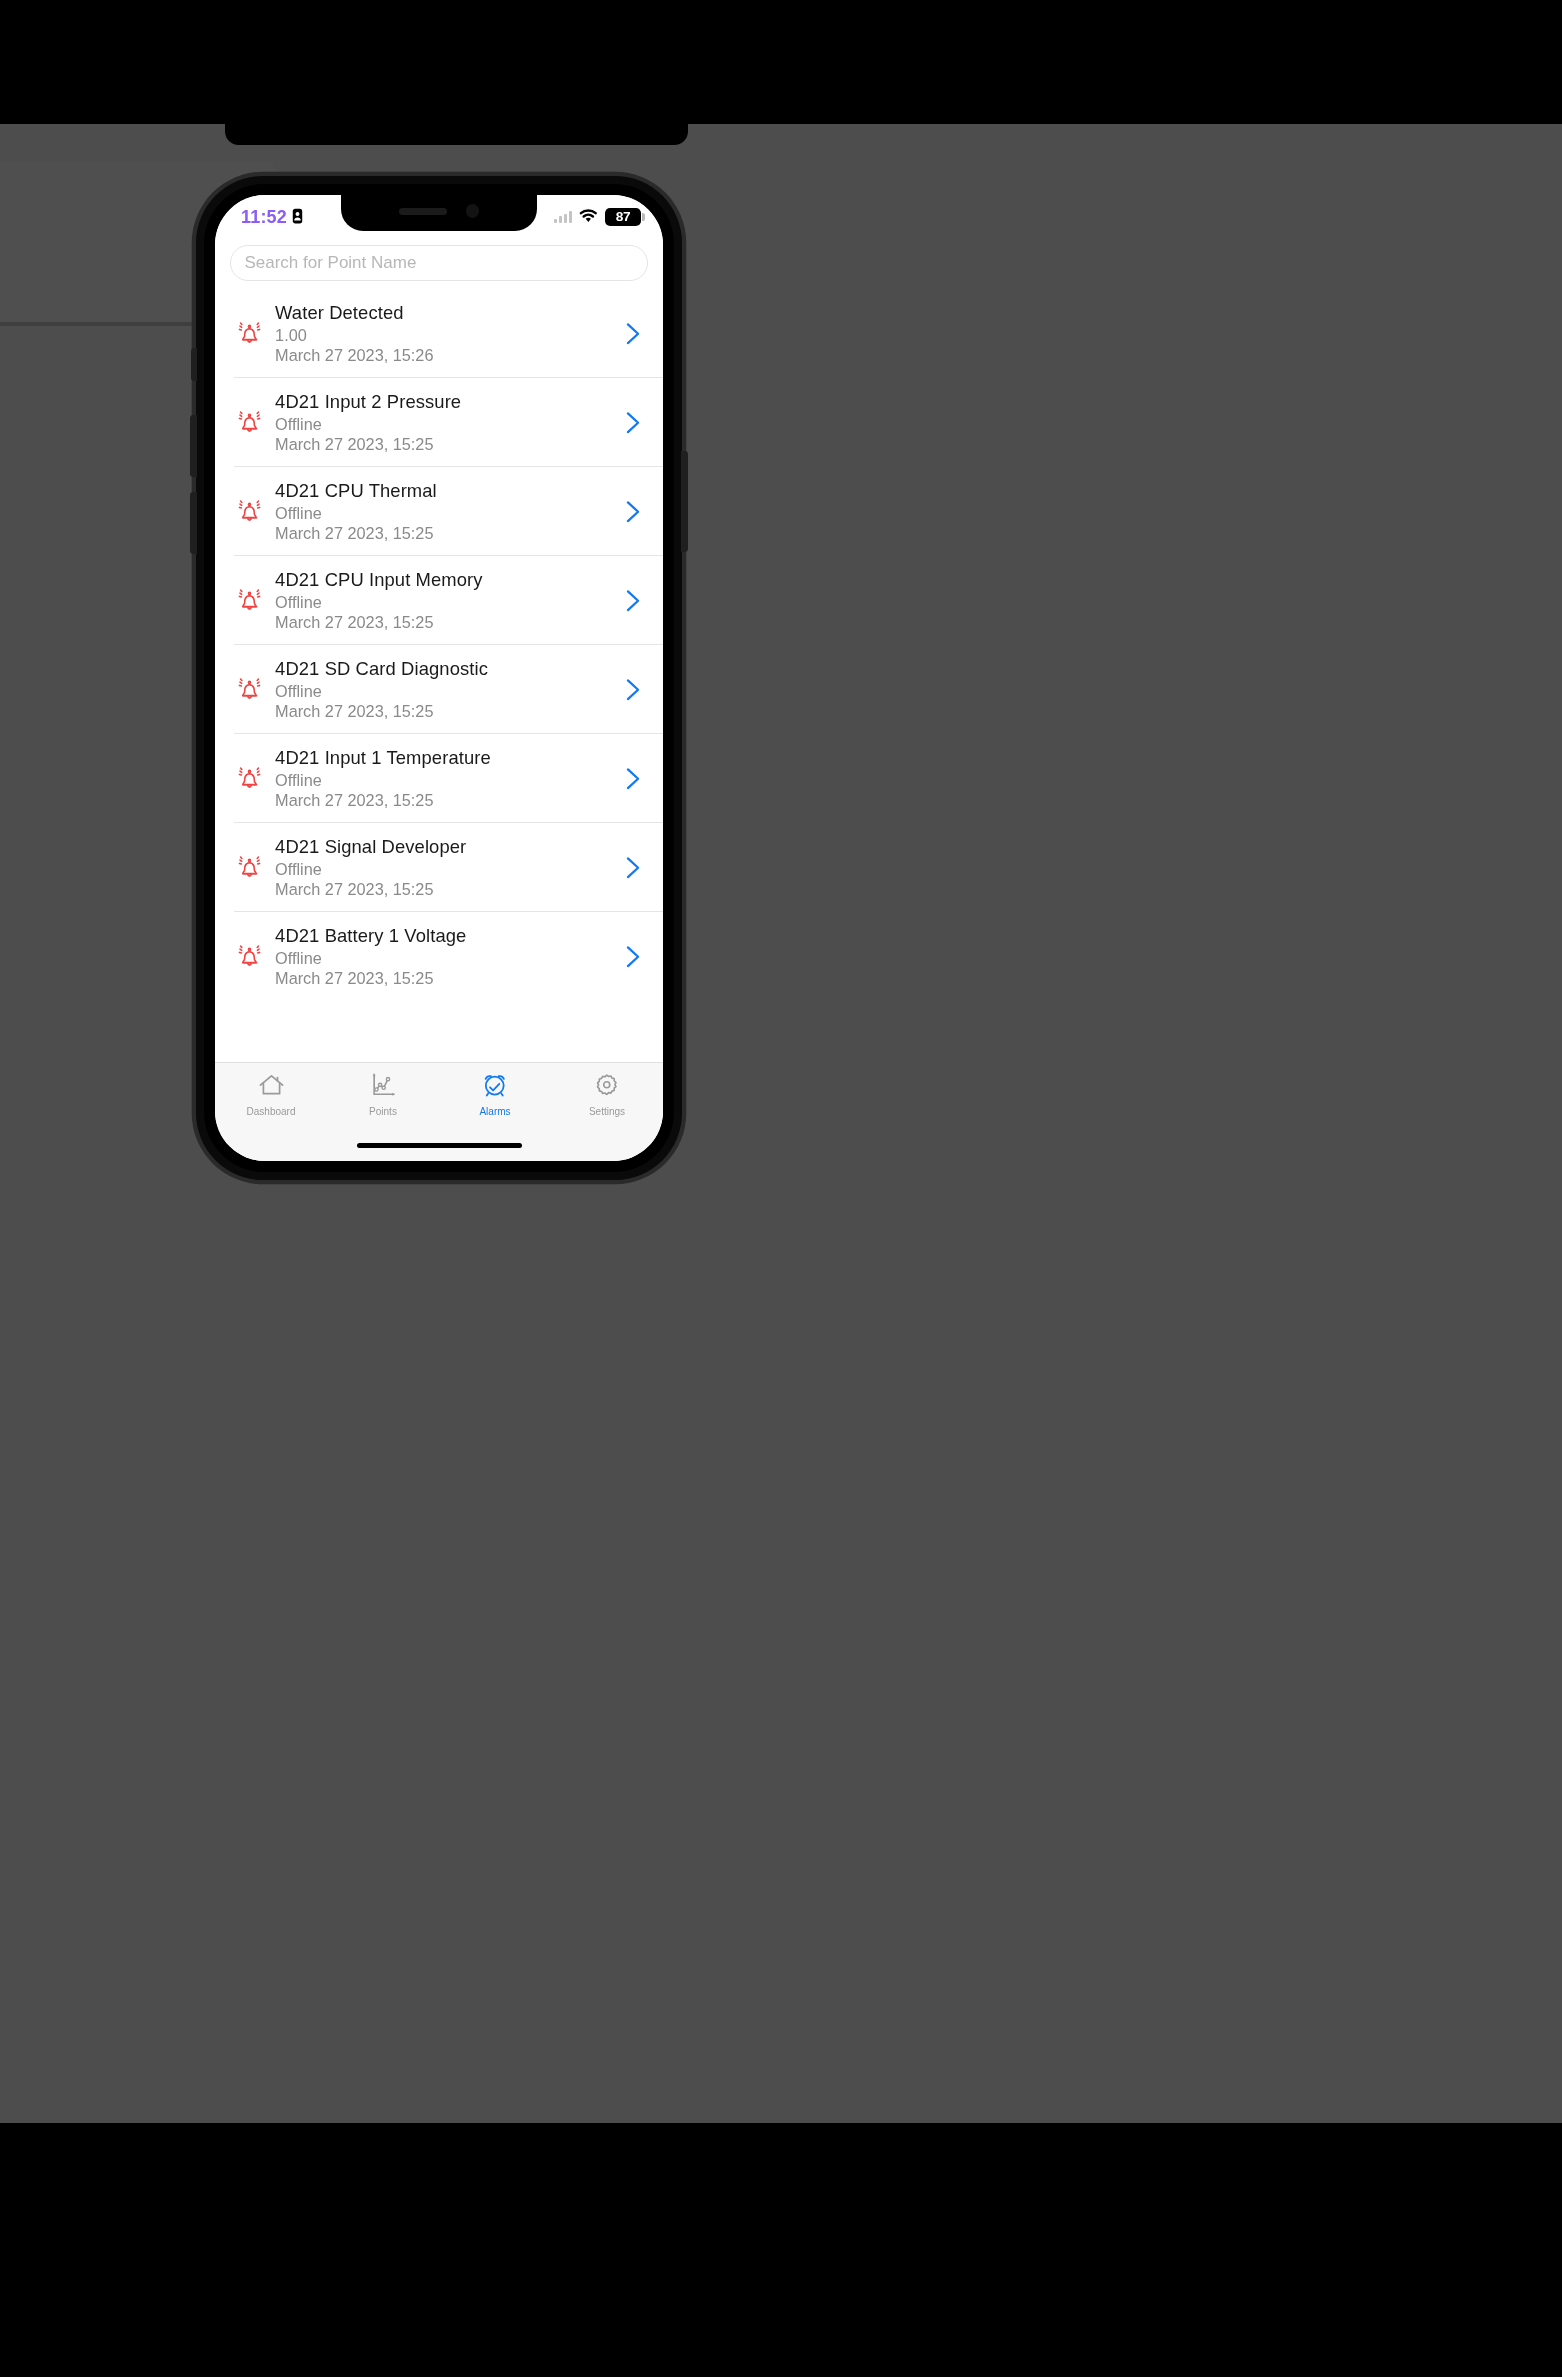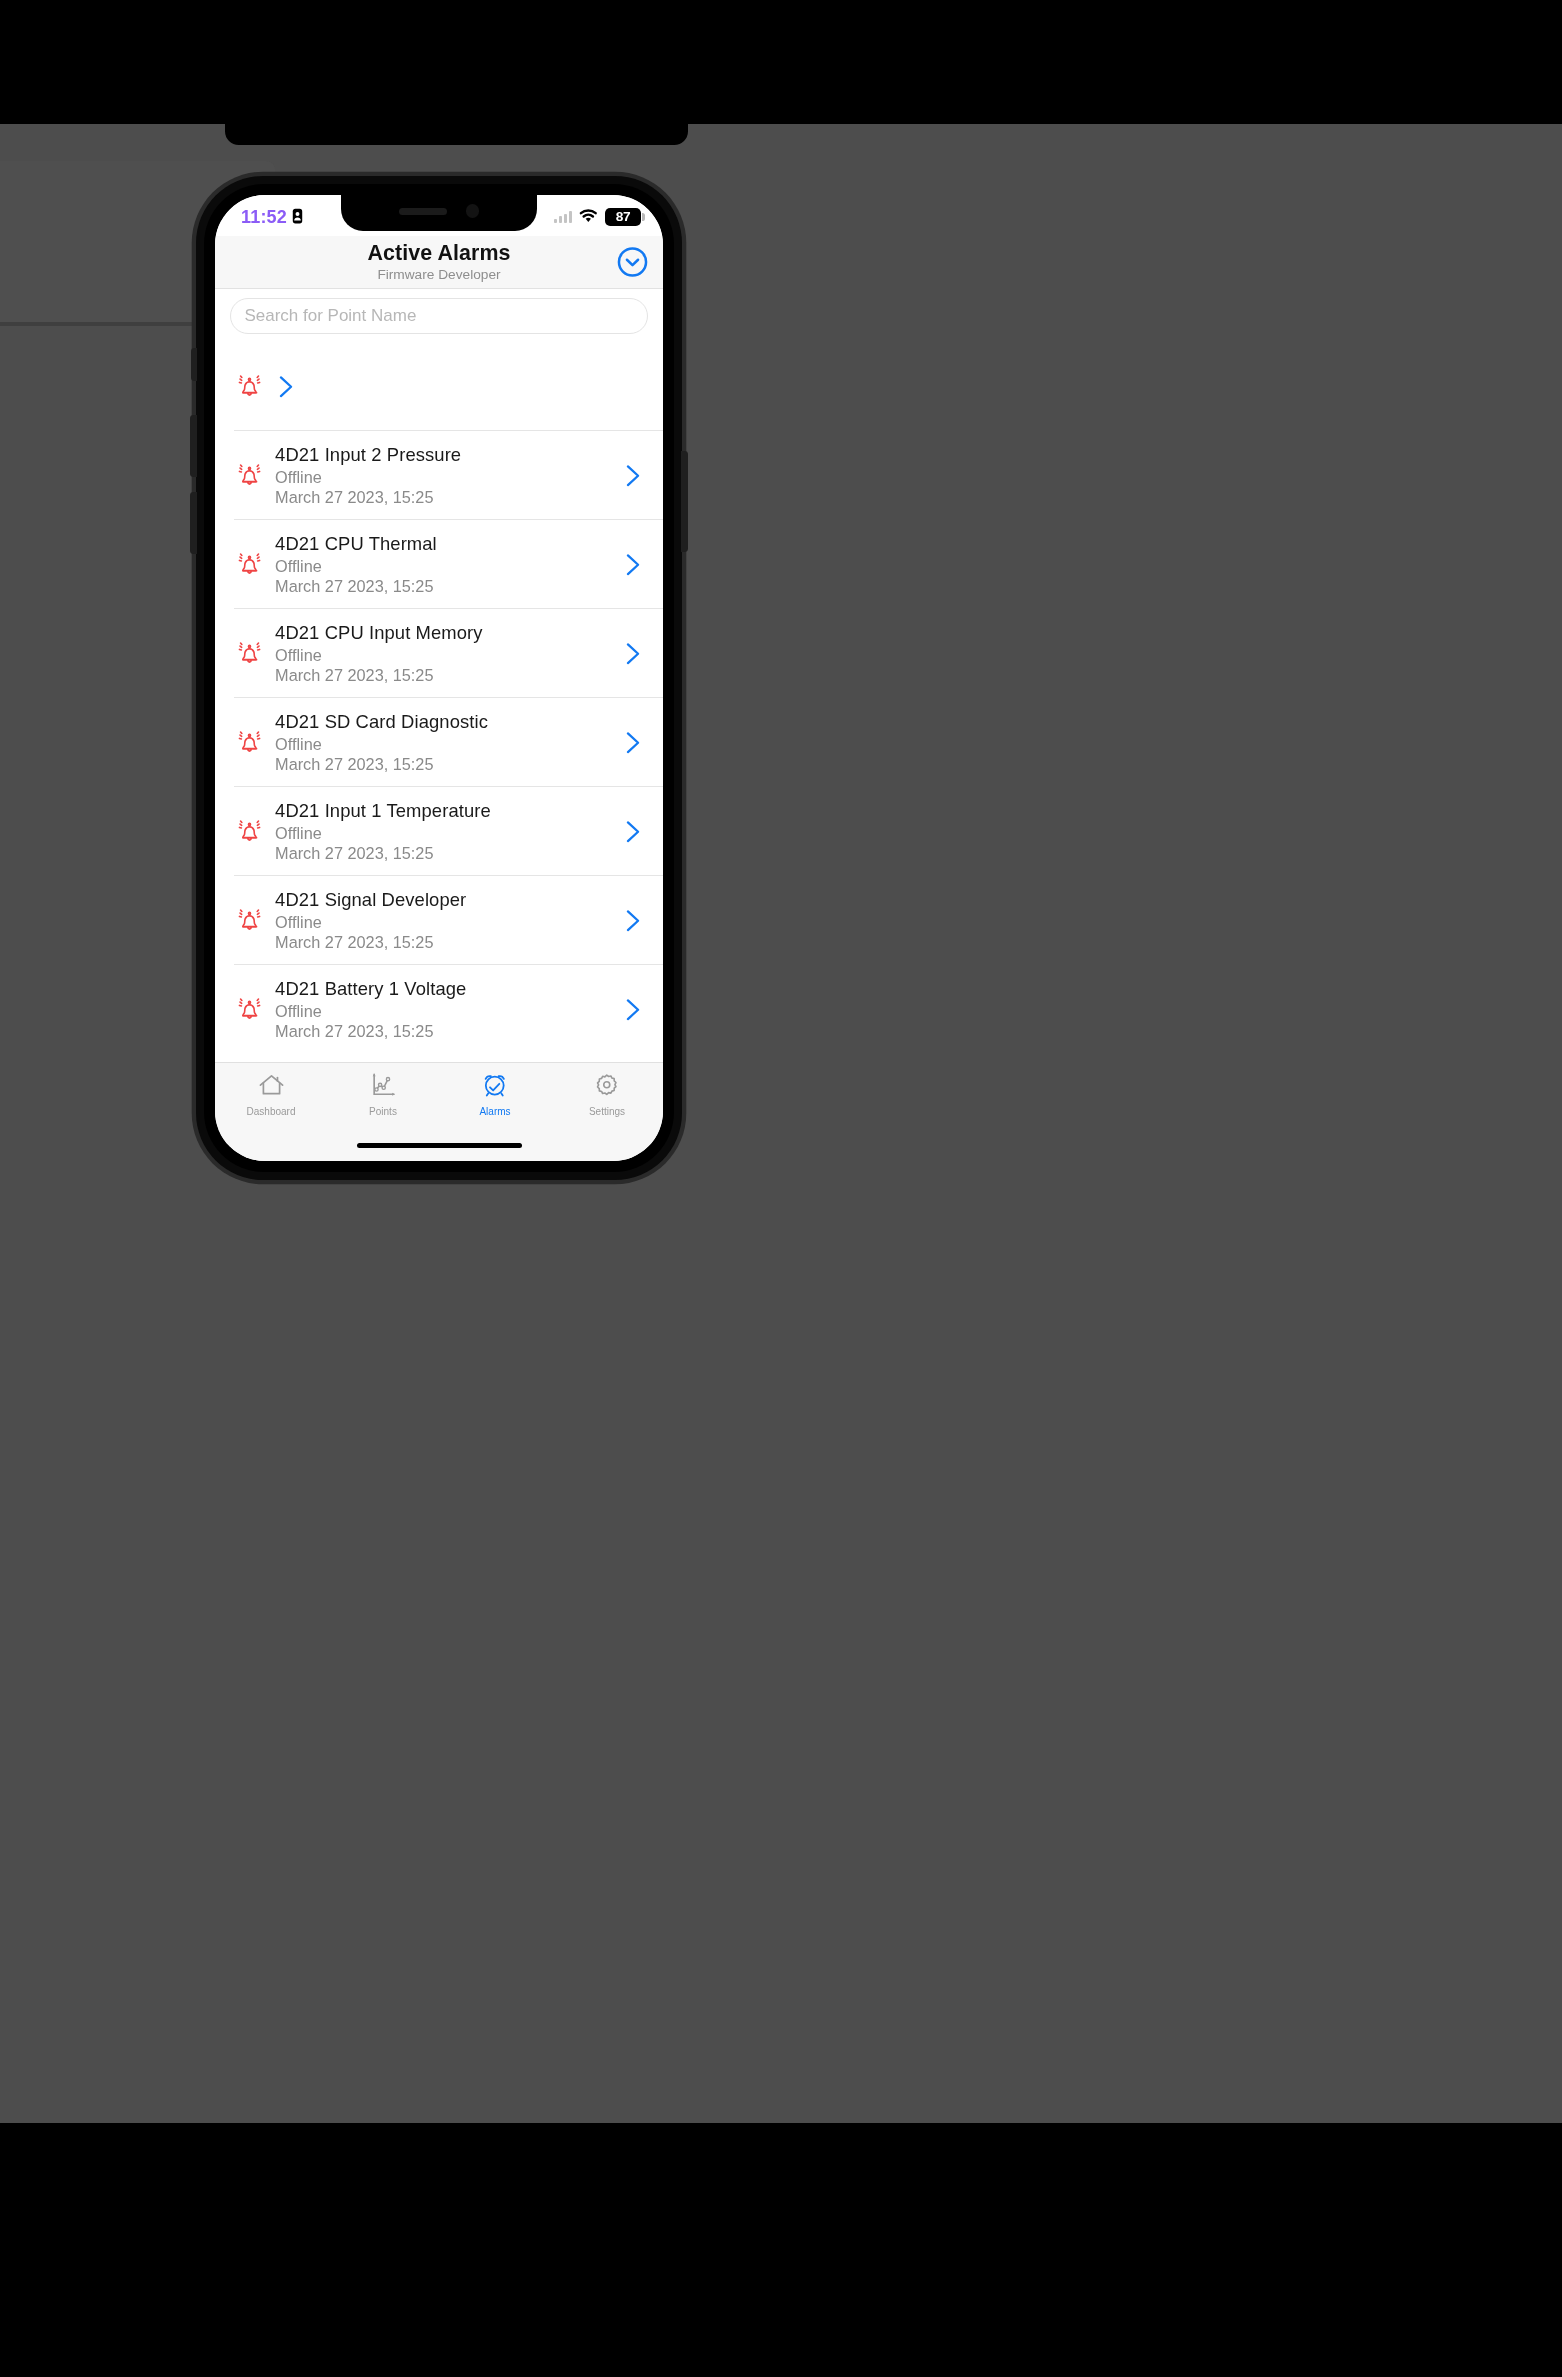--- a/index.html
+++ b/index.html
@@ -445,32 +445,20 @@
               <path d="M3.4 6.0a13.2 13.2 0 0117.2 0" stroke="#000" stroke-width="2.9" fill="none" stroke-linecap="round"></path>
               <path d="M6.6 9.9a8.5 8.5 0 0110.8 0" stroke="#000" stroke-width="2.9" fill="none" stroke-linecap="round"></path>
             </svg>
           </span>
           <span class="sb-battery">
             <span>87</span>
           </span>
         </div>
       </div>
 
-      <div class="navbar">
-        <div class="navbar-titles">
-          <div class="nav-title">Active Alarms</div>
-          <div class="nav-subtitle">Firmware Developer</div>
-        </div>
-        <div class="nav-action">
-          <svg width="33" height="33" viewBox="0 0 38 38">
-            <circle cx="19" cy="19" r="15.6" stroke="#1279f2" stroke-width="2.9" fill="none"></circle>
-            <path d="M12.6 16.4L19 22.6l6.4-6.2" stroke="#1279f2" stroke-width="2.9" fill="none" stroke-linecap="round" stroke-linejoin="round"></path>
-          </svg>
-        </div>
-      </div>
 
       <div class="search-wrap">
         <div class="search-field">
           <input type="text" placeholder="Search for Point Name" style="">
         </div>
       </div>
 
       <div class="alarm-list">
           <div class="alarm-row">
             <div class="row-icon">
@@ -479,20 +467,25 @@
       <path d="M11.6 26.6c0-1.6 1.5-2.2 1.9-3.6.5-1.7.1-3.6.8-5.5.8-2.2 2.6-3.6 5.1-3.6s4.3 1.4 5.1 3.6c.7 1.9.3 3.8.8 5.5.4 1.4 1.9 2 1.9 3.6z"></path>
       <path d="M11.6 26.7h16.2"></path>
       <path d="M19.4 13.9v-1.9"></path>
       <circle cx="19.4" cy="11.1" r="1.2"></circle>
       <path d="M17.5 27.2c0 1.3.8 2.3 1.9 2.3s1.9-1 1.9-2.3"></path>
       <path d="M8.3 10.7l1.9 1.5M7.6 14.6l2.3.6M8.9 7.1l1.5 1.7"></path>
       <path d="M30.6 10.7l-1.9 1.5M31.3 14.6l-2.3.6M30 7.1l-1.5 1.7"></path>
     </g>
   </svg>
             </div>
+     <div class="row-body">
+       <div class="row-title">Water Detected</div>
+       <div class="row-value">1.00</div>
+       <div class="row-time">March 27 2023, 15:26</div>
+     </div>
      <div class="row-chevron">
               <svg width="22" height="27.5" viewBox="0 0 26 32">
     <path d="M7 5l12 11L7 27" stroke="#1279f2" stroke-width="2.7" fill="none" stroke-linecap="round" stroke-linejoin="round"></path>
   </svg>
             </div>
           </div>
           <div class="alarm-row">
             <div class="row-icon">
               <svg width="34" height="34" viewBox="0 0 40 40">
     <g stroke="#ef4444" stroke-width="1.9" fill="none" stroke-linecap="round" stroke-linejoin="round">

